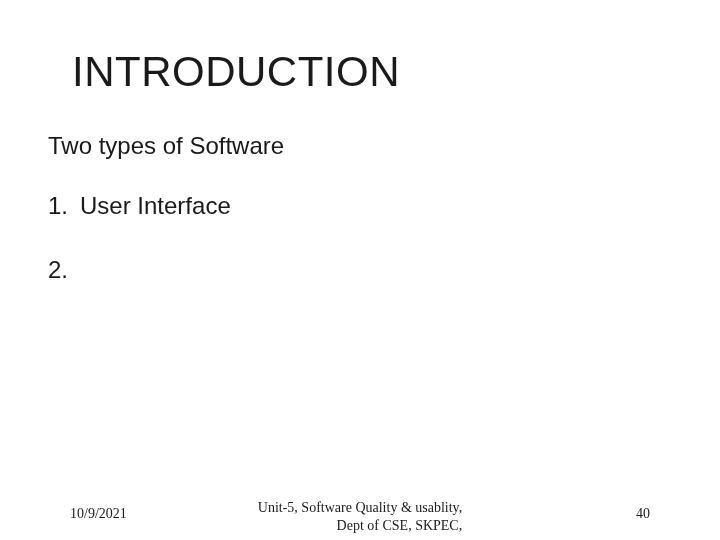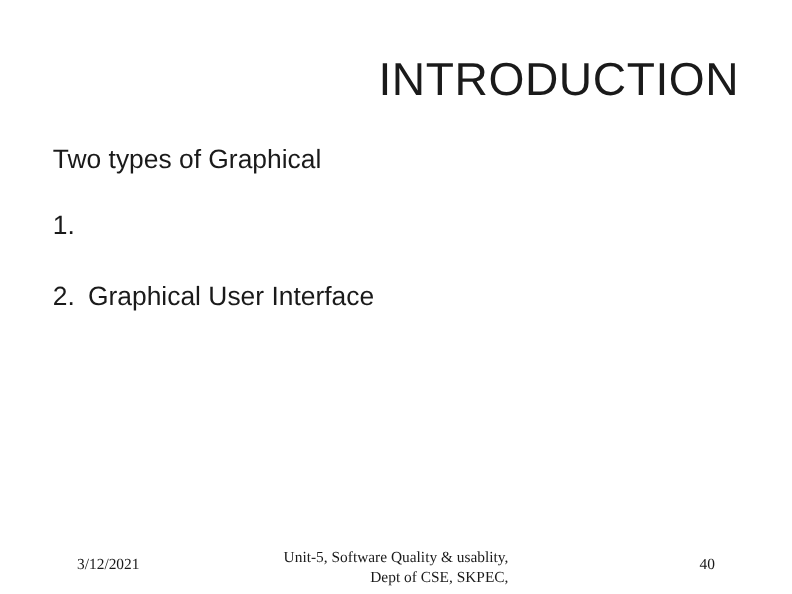--- a/index.html
+++ b/index.html
@@ -1,47 +1,47 @@
 <!DOCTYPE html>
 <html><head>
 <meta charset="utf-8">
 <style>
   * { margin: 0; padding: 0; box-sizing: border-box; }
   html, body { width: 720px; height: 540px; background: #ffffff; font-family: Arial, Helvetica, sans-serif; color: #1a1a1a; overflow: hidden; }
   .slide { position: relative; width: 720px; height: 540px; padding: 48px 48px 0 48px; }
-  .title { font-size: 42px; font-weight: 400; letter-spacing: 0.5px; margin-left: 24px; margin-bottom: 36px; text-align: right; }
+  .title { font-size: 42px; font-weight: 400; letter-spacing: 0.5px; margin-left: 24px; margin-bottom: 36px; }
   .subtitle { font-size: 24px; font-weight: 400; margin-left: 0; margin-bottom: 32px; }
   .list { list-style: none; margin-left: 0; }
   .list-item { font-size: 24px; font-weight: 400; margin-bottom: 36px; display: flex; }
   .list-num { width: 32px; flex: 0 0 32px; }
   .list-text { }
   .footer { position: absolute; left: 0; right: 0; bottom: 6px; display: flex; align-items: flex-start; font-size: 14px; font-family: "Times New Roman", Times, serif; }
   .footer-date { position: absolute; left: 70px; bottom: 12px; }
   .footer-center { position: absolute; left: 50%; transform: translateX(-50%); bottom: 0; text-align: right; line-height: 1.25; white-space: pre-line; }
   .footer-page { position: absolute; right: 70px; bottom: 12px; }
 </style>
 </head>
 <body>
 
 <div class="slide">
 
   <h1 class="title">INTRODUCTION</h1>
 
-  <div class="subtitle">Two types of Graphical</div>
+  <div class="subtitle">Two types of Software</div>
 
   <ol class="list">
     <li class="list-item">
       <span class="list-num">1.</span>
+      <span class="list-text">User Interface</span>
     </li>
     <li class="list-item">
       <span class="list-num">2.</span>
-      <span class="list-text">Graphical User Interface</span>
     </li>
   </ol>
 
   <div class="footer">
-    <div class="footer-date">3/12/2021</div>
+    <div class="footer-date">10/9/2021</div>
     <div class="footer-center">Unit-5, Software Quality &amp; usablity,
 Dept of CSE, SKPEC,</div>
     <div class="footer-page">40</div>
   </div>
 
 </div>
 
 </body></html>

